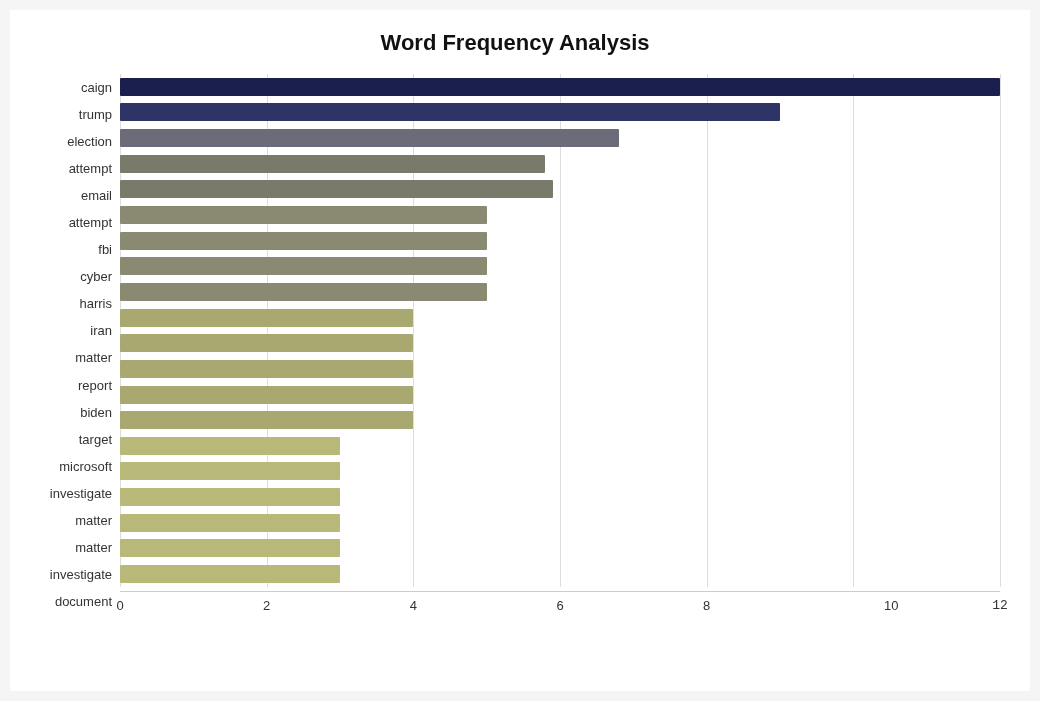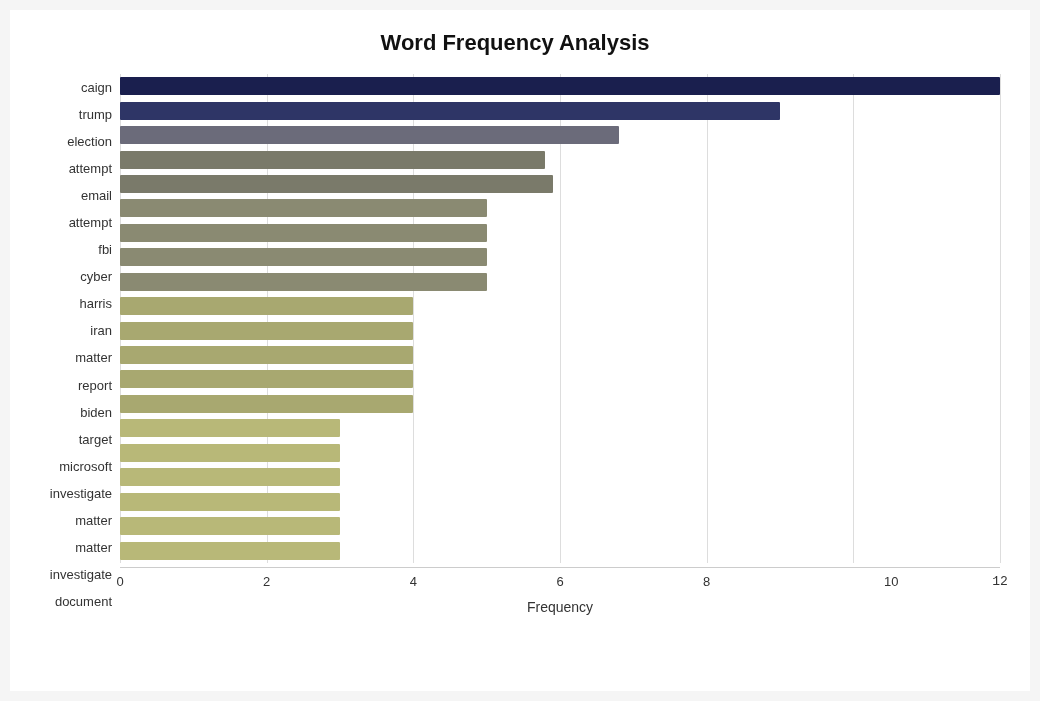--- a/index.html
+++ b/index.html
@@ -202,16 +202,15 @@
         </div>
       <div class="x-axis" id="x-axis" style="position: relative; height: 24px;">
           <span style="position: absolute; left: 0%; transform: translateX(-50%); font-size: 13px; color: rgb(51, 51, 51);">0</span>
           <span style="position: absolute; left: 16.6667%; transform: translateX(-50%); font-size: 13px; color: rgb(51, 51, 51);">2</span>
           <span style="position: absolute; left: 33.3333%; transform: translateX(-50%); font-size: 13px; color: rgb(51, 51, 51);">4</span>
           <span style="position: absolute; left: 50%; transform: translateX(-50%); font-size: 13px; color: rgb(51, 51, 51);">6</span>
           <span style="position: absolute; left: 66.6667%; transform: translateX(-50%); font-size: 13px; color: rgb(51, 51, 51);">8</span>
           <span style="position: absolute; left: 83.3333%; transform: translateX(-50%); font-size: 13px; color: rgb(51, 51, 51); margin-left: 38px;">10</span>
           <span style="position: absolute; left: 100%; transform: translateX(-50%); font-size: 13px; color: rgb(51, 51, 51); font-family: Liberation Mono, monospace;">12</span>
         </div>
-      <div class="x-axis-label">Frequency</div>
     </div>
   </div>
 </div>
 
 </body></html>

